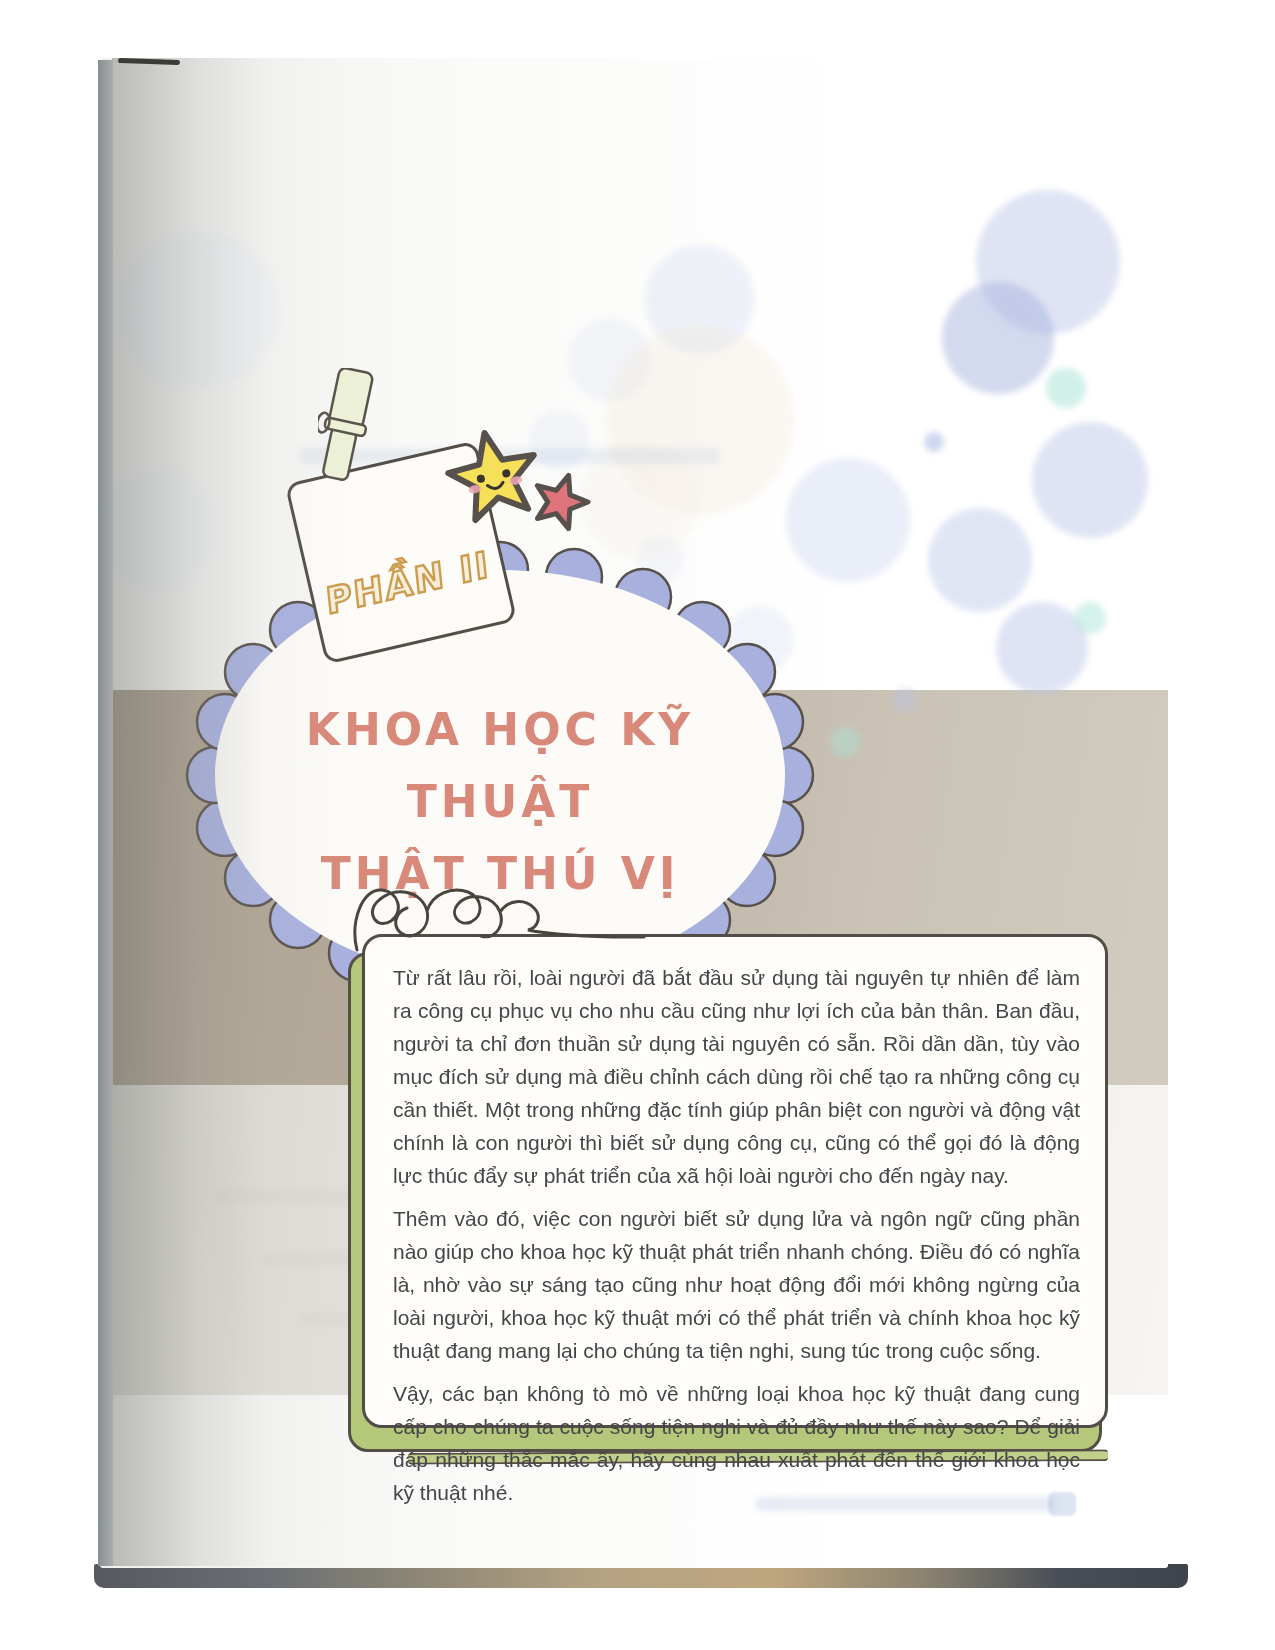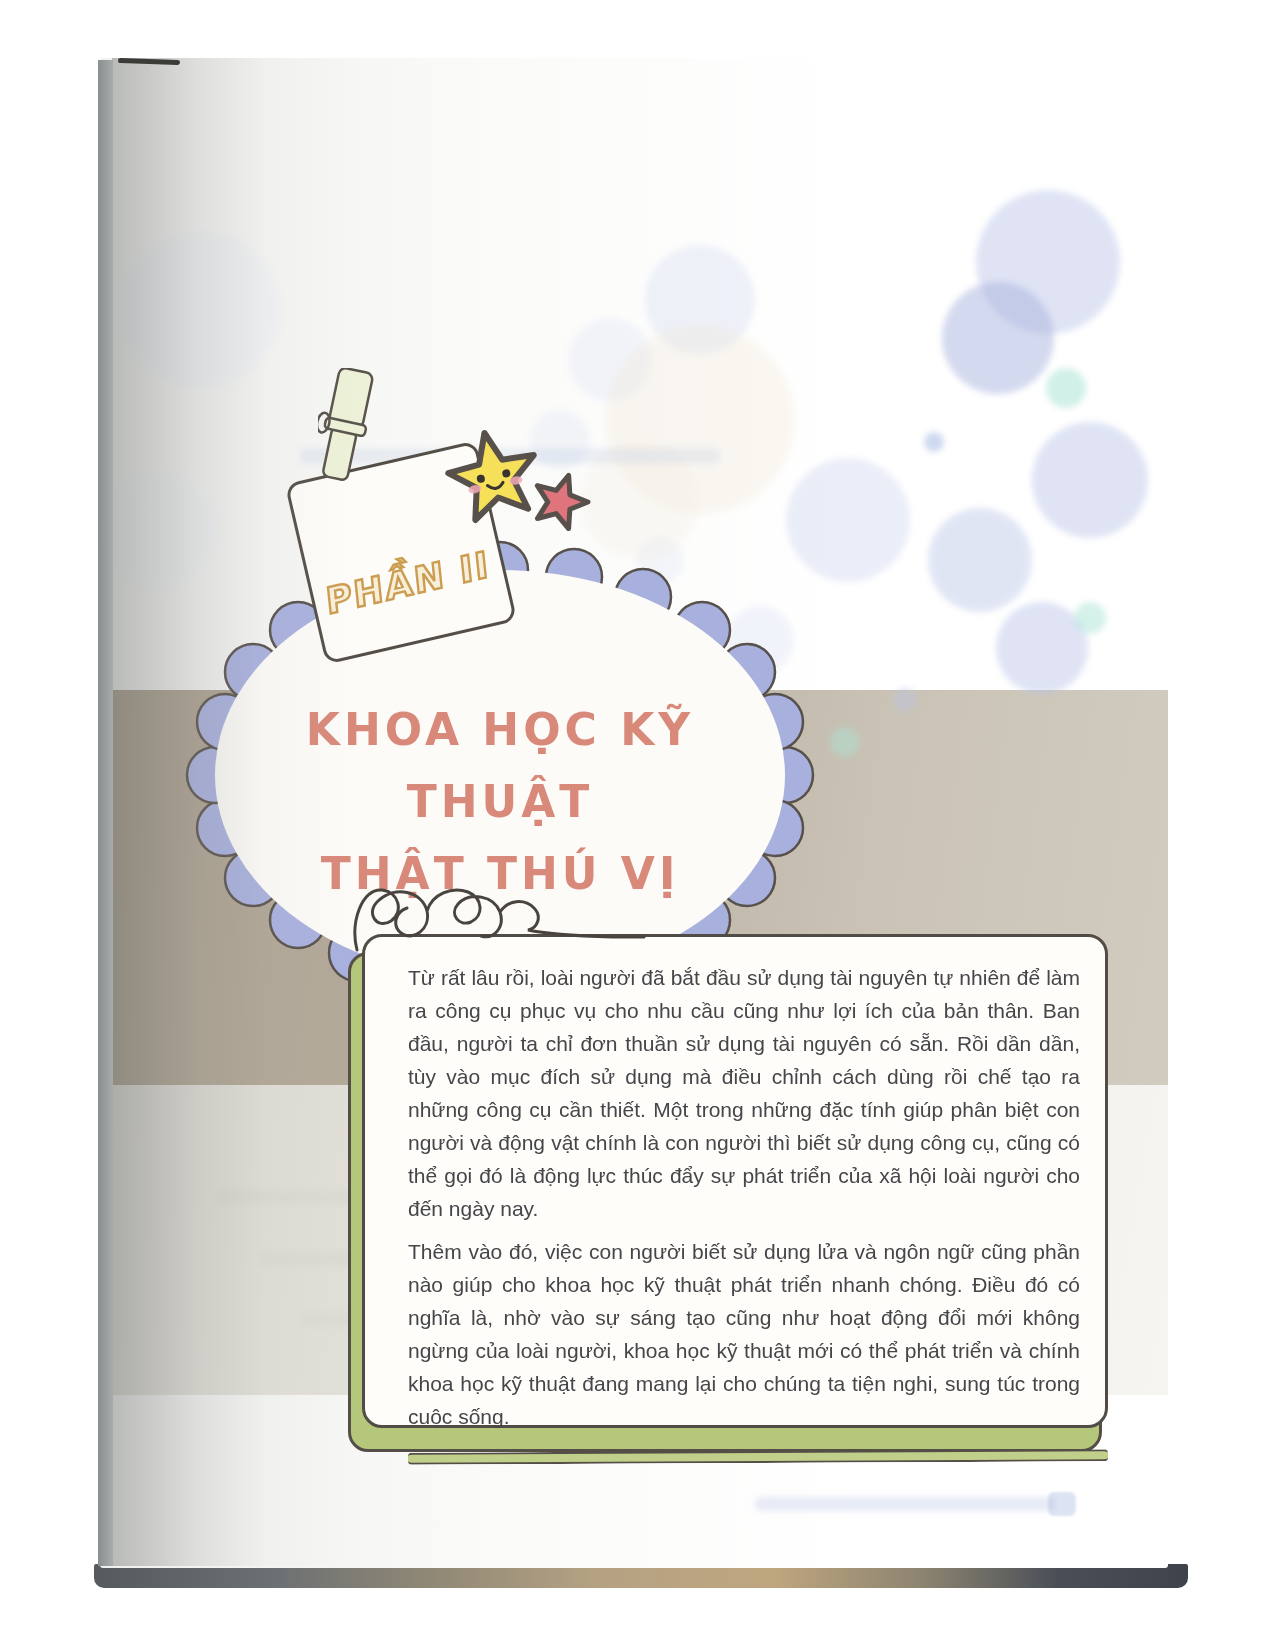--- a/index.html
+++ b/index.html
@@ -37,21 +37,21 @@
   
   .pad-green{position:absolute;left:348px;top:952px;width:748px;height:494px;z-index:12;
         background:#b5c77a;border:3px solid #544e47;border-radius:20px;}
   .pad-line2{position:absolute;left:408px;top:1451px;width:700px;height:8px;z-index:12;
         background:#c0cf8a;border-top:2.5px solid #544e47;border-bottom:2.5px solid #544e47;
         border-radius:4px;transform:rotate(-.3deg);}
   .card{position:absolute;left:362px;top:934px;width:746px;height:494px;z-index:13;
         background:#fefdfa;border:3px solid #514c46;border-radius:20px;box-sizing:border-box;}
   .card-text{position:absolute;left:392px;top:962px;width:688px;z-index:14;
         font-size:21px;line-height:1.57;color:#46464a;text-align:justify;}
-  .card-text p{margin:0 0 10px 16px;}
+  .card-text p{margin:0 0 10px 1px;}
   
   .note{position:absolute;left:303px;top:460px;width:196px;height:185px;z-index:20;
         background:#fdfcf8;border:3px solid #544e47;border-radius:14px;box-sizing:border-box;
         transform:rotate(-13deg);display:flex;align-items:flex-end;justify-content:center;}
   .note-label{font-family:"DejaVu Sans",sans-serif;font-weight:800;font-size:36px;
         letter-spacing:2px;margin-bottom:38px;transform:skewX(-7deg);
         color:#f8efda;-webkit-text-stroke:2.4px #cc9c50;text-stroke:2.4px #cc9c50;}
   .star-svg{position:absolute;z-index:22;}
   .star-svg.pink{z-index:21;}
   .peg-svg{position:absolute;left:318px;top:368px;z-index:23;}
@@ -131,20 +131,21 @@
     <div>THẬT THÚ VỊ</div>
   </div>
 
   <div class="pad-green"></div>
   <div class="pad-line2"></div>
 
   <div class="card"></div>
   <div class="card-text">
     <p>Từ rất lâu rồi, loài người đã bắt đầu sử dụng tài nguyên tự nhiên để làm ra công cụ phục vụ cho nhu cầu cũng như lợi ích của bản thân. Ban đầu, người ta chỉ đơn thuần sử dụng tài nguyên có sẵn. Rồi dần dần, tùy vào mục đích sử dụng mà điều chỉnh cách dùng rồi chế tạo ra những công cụ cần thiết. Một trong những đặc tính giúp phân biệt con người và động vật chính là con người thì biết sử dụng công cụ, cũng có thể gọi đó là động lực thúc đẩy sự phát triển của xã hội loài người cho đến ngày nay.</p>
     <p>Thêm vào đó, việc con người biết sử dụng lửa và ngôn ngữ cũng phần nào giúp cho khoa học kỹ thuật phát triển nhanh chóng. Điều đó có nghĩa là, nhờ vào sự sáng tạo cũng như hoạt động đổi mới không ngừng của loài người, khoa học kỹ thuật mới có thể phát triển và chính khoa học kỹ thuật đang mang lại cho chúng ta tiện nghi, sung túc trong cuộc sống.</p>
+    <p>Vậy, các bạn không tò mò về những loại khoa học kỹ thuật đang cung cấp cho chúng ta cuộc sống tiện nghi và đủ đầy như thế này sao? Để giải đáp những thắc mắc ấy, hãy cùng nhau xuất phát đến thế giới khoa học kỹ thuật nhé.</p>
   </div>
 
   <svg class="squiggle-svg" width="1275" height="1650" viewBox="0 0 1275 1650">
     <path d="M 357 950 C 350 922 362 888 382 890 C 399 892 404 912 391 921 C 377 930 365 913 378 901 C 395 885 422 891 427 911 C 431 929 413 942 401 933 C 392 926 395 912 407 908
              M 427 911 C 432 894 452 886 468 892 C 483 898 484 916 471 922 C 459 927 449 914 458 904 C 470 891 494 896 500 912 C 505 927 494 940 481 936
              M 500 912 C 508 900 524 898 534 908 C 542 916 538 928 528 930 C 546 934 580 936 612 937 L 644 937" fill="none" stroke="#4a443e" stroke-width="3" stroke-linecap="round"></path>
   </svg>
 
   <div class="note">
     <span class="note-label">PHẦN II</span>

